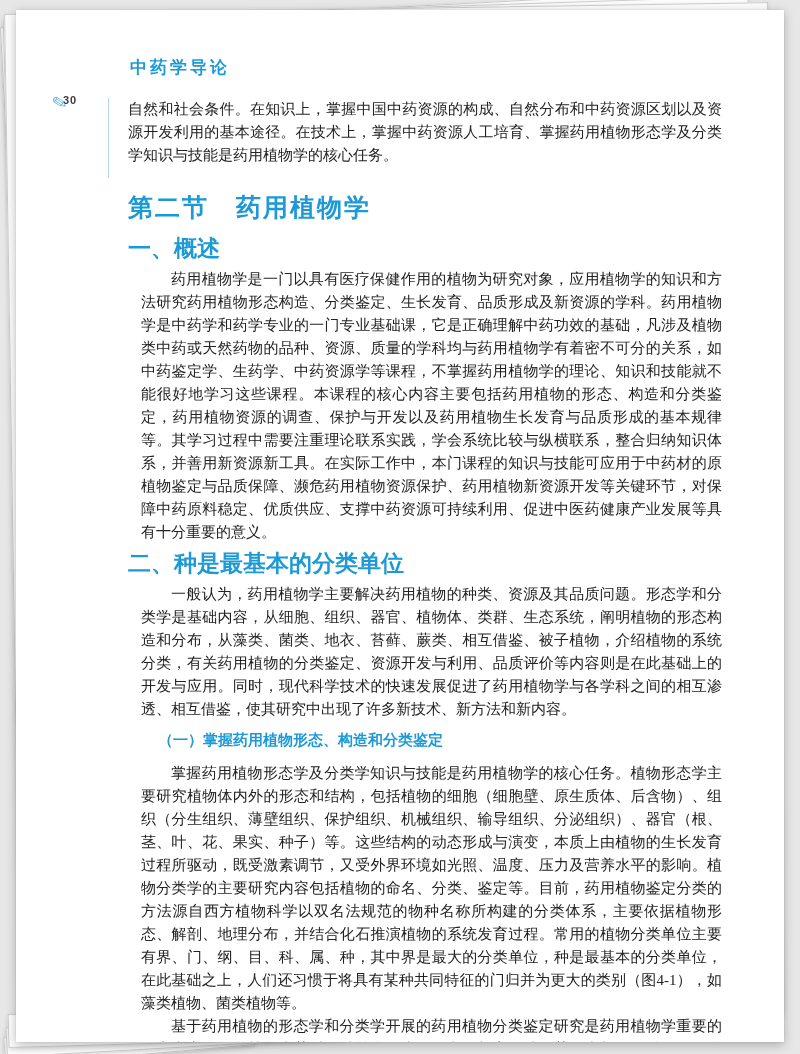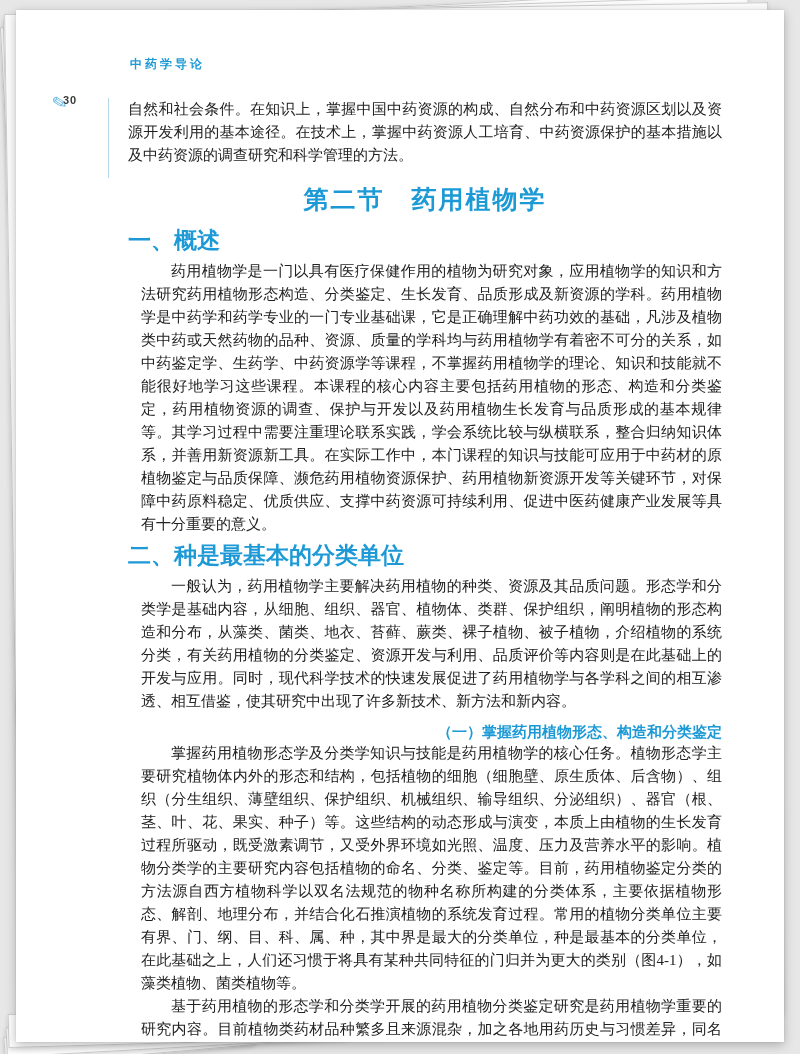--- a/index.html
+++ b/index.html
@@ -36,21 +36,21 @@
     z-index:10;overflow:hidden;
   }
   .page-number{
     position:absolute;left:47px;top:44px;
     font-family:"Liberation Sans", sans-serif;
     font-size:11px;font-weight:bold;color:#3a3a3a;letter-spacing:1px;margin-top:40px;
   }
   .running-title{
     position:absolute;left:114px;top:46px;
     font-family:"Liberation Sans", sans-serif;
-    font-size:12px;font-weight:bold;color:var(--accent);letter-spacing:3px;
+    font-size:17px;font-weight:bold;color:var(--accent);letter-spacing:3px;
   }
   .margin-ornament{
     position:absolute;left:36px;top:82px;
     font-size:18px;color:#66b7dd;
     transform:rotate(-12deg);
     font-family:"DejaVu Sans", sans-serif;
   }
   .margin-rule{
     position:absolute;left:92px;top:88px;width:1px;height:80px;
     background:var(--rule_blue);
@@ -59,34 +59,34 @@
     position:absolute;left:112px;right:62px;top:88px;
     font-size:15px;line-height:23px;color:var(--body_text);
     text-align:justify;
   }
   p{margin:0;}
   .continuation{text-indent:0;}
   .body-para{text-indent:2em;margin-left:13px;}
   .section-title{
     font-family:"Liberation Sans", sans-serif;
     font-size:25px;line-height:33px;font-weight:bold;
-    color:var(--accent);text-align:center;letter-spacing:2px;
-    margin:16px 0 13px 0;
+    color:var(--accent);letter-spacing:2px;
+    margin:24px 0 13px 0;
   }
   .heading{
     font-family:"Liberation Sans", sans-serif;
     font-size:23px;line-height:23px;font-weight:bold;
     color:var(--accent);text-align:left;
     margin:8px 0 8px 0;
   }
   .subheading{
     font-family:"Liberation Sans", sans-serif;
     font-size:15px;line-height:21px;font-weight:bold;
-    color:var(--accent);text-align:right;text-indent:2em;
-    margin:8px 0 0 0;
+    color:var(--accent);text-align:left;text-indent:2em;
+    margin:8px 0 12px 0;
   }
 </style>
 </head>
 <body>
 
 <div class="sheet" id="sheet-tr-3"></div>
 <div class="sheet" id="sheet-tr-2"></div>
 <div class="sheet" id="sheet-tr-1"></div>
 <div class="sheet" id="sheet-bl-3"></div>
 <div class="sheet" id="sheet-bl-2"></div>
@@ -95,31 +95,31 @@
 <div class="page">
 
   <span class="page-number">30</span>
   <span class="running-title">中药学导论</span>
 
   <span class="margin-ornament">✎</span>
   <div class="margin-rule"></div>
 
   <div class="page-content">
 
-    <p class="continuation">自然和社会条件。在知识上，掌握中国中药资源的构成、自然分布和中药资源区划以及资源开发利用的基本途径。在技术上，掌握中药资源人工培育、中药资源保护的基本措施以及中药资源的调查研究和科学管理的方法。</p>
+    <p class="continuation">自然和社会条件。在知识上，掌握中国中药资源的构成、自然分布和中药资源区划以及资源开发利用的基本途径。在技术上，掌握中药资源人工培育、掌握药用植物形态学及分类学知识与技能是药用植物学的核心任务。</p>
 
     <h2 class="section-title">第二节　药用植物学</h2>
 
     <h3 class="heading">一、概述</h3>
 
     <p class="body-para">药用植物学是一门以具有医疗保健作用的植物为研究对象，应用植物学的知识和方法研究药用植物形态构造、分类鉴定、生长发育、品质形成及新资源的学科。药用植物学是中药学和药学专业的一门专业基础课，它是正确理解中药功效的基础，凡涉及植物类中药或天然药物的品种、资源、质量的学科均与药用植物学有着密不可分的关系，如中药鉴定学、生药学、中药资源学等课程，不掌握药用植物学的理论、知识和技能就不能很好地学习这些课程。本课程的核心内容主要包括药用植物的形态、构造和分类鉴定，药用植物资源的调查、保护与开发以及药用植物生长发育与品质形成的基本规律等。其学习过程中需要注重理论联系实践，学会系统比较与纵横联系，整合归纳知识体系，并善用新资源新工具。在实际工作中，本门课程的知识与技能可应用于中药材的原植物鉴定与品质保障、濒危药用植物资源保护、药用植物新资源开发等关键环节，对保障中药原料稳定、优质供应、支撑中药资源可持续利用、促进中医药健康产业发展等具有十分重要的意义。</p>
 
     <h3 class="heading">二、种是最基本的分类单位</h3>
 
-    <p class="body-para">一般认为，药用植物学主要解决药用植物的种类、资源及其品质问题。形态学和分类学是基础内容，从细胞、组织、器官、植物体、类群、保护组织，阐明植物的形态构造和分布，从藻类、菌类、地衣、苔藓、蕨类、裸子植物、被子植物，介绍植物的系统分类，有关药用植物的分类鉴定、资源开发与利用、品质评价等内容则是在此基础上的开发与应用。同时，现代科学技术的快速发展促进了药用植物学与各学科之间的相互渗透、相互借鉴，使其研究中出现了许多新技术、新方法和新内容。</p>
+    <p class="body-para">一般认为，药用植物学主要解决药用植物的种类、资源及其品质问题。形态学和分类学是基础内容，从细胞、组织、器官、植物体、类群、生态系统，阐明植物的形态构造和分布，从藻类、菌类、地衣、苔藓、蕨类、相互借鉴、被子植物，介绍植物的系统分类，有关药用植物的分类鉴定、资源开发与利用、品质评价等内容则是在此基础上的开发与应用。同时，现代科学技术的快速发展促进了药用植物学与各学科之间的相互渗透、相互借鉴，使其研究中出现了许多新技术、新方法和新内容。</p>
 
     <h4 class="subheading">（一）掌握药用植物形态、构造和分类鉴定</h4>
 
     <p class="body-para">掌握药用植物形态学及分类学知识与技能是药用植物学的核心任务。植物形态学主要研究植物体内外的形态和结构，包括植物的细胞（细胞壁、原生质体、后含物）、组织（分生组织、薄壁组织、保护组织、机械组织、输导组织、分泌组织）、器官（根、茎、叶、花、果实、种子）等。这些结构的动态形成与演变，本质上由植物的生长发育过程所驱动，既受激素调节，又受外界环境如光照、温度、压力及营养水平的影响。植物分类学的主要研究内容包括植物的命名、分类、鉴定等。目前，药用植物鉴定分类的方法源自西方植物科学以双名法规范的物种名称所构建的分类体系，主要依据植物形态、解剖、地理分布，并结合化石推演植物的系统发育过程。常用的植物分类单位主要有界、门、纲、目、科、属、种，其中界是最大的分类单位，种是最基本的分类单位，在此基础之上，人们还习惯于将具有某种共同特征的门归并为更大的类别（图4-1），如藻类植物、菌类植物等。</p>
 
     <p class="body-para"><span>基于药用植物的形态学和分类学开展的药用植物分类鉴定研究是药用植物学重要的研究内容。目前植物类药材品种繁多且来源混杂，加之各地用药历史与习惯差异，同名异物、同物异名现象十分严重；如中药名同为“大青叶”的原植物有 15 种，中药名同为“贯众”的原植物有 58 种；原植物为蓼科植物虎杖 </span></p>
 
   </div>
 </div>
 

